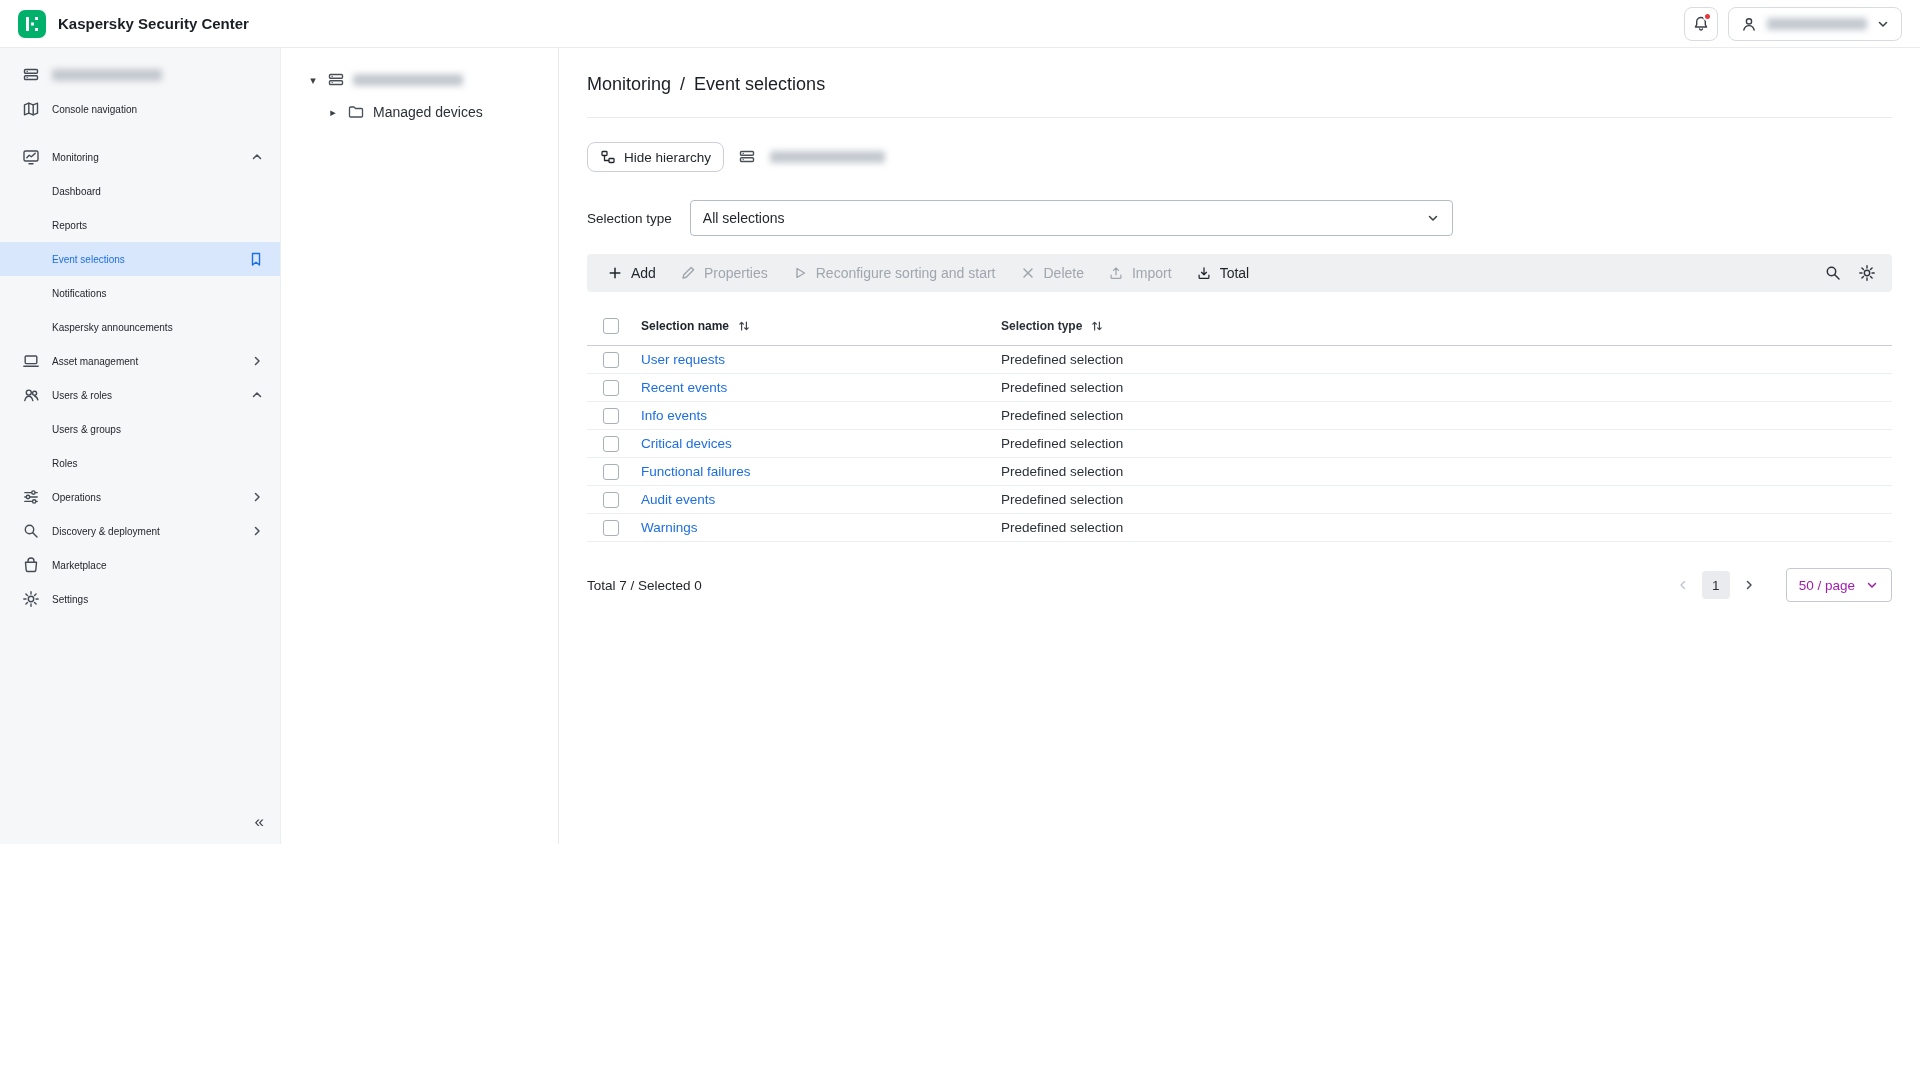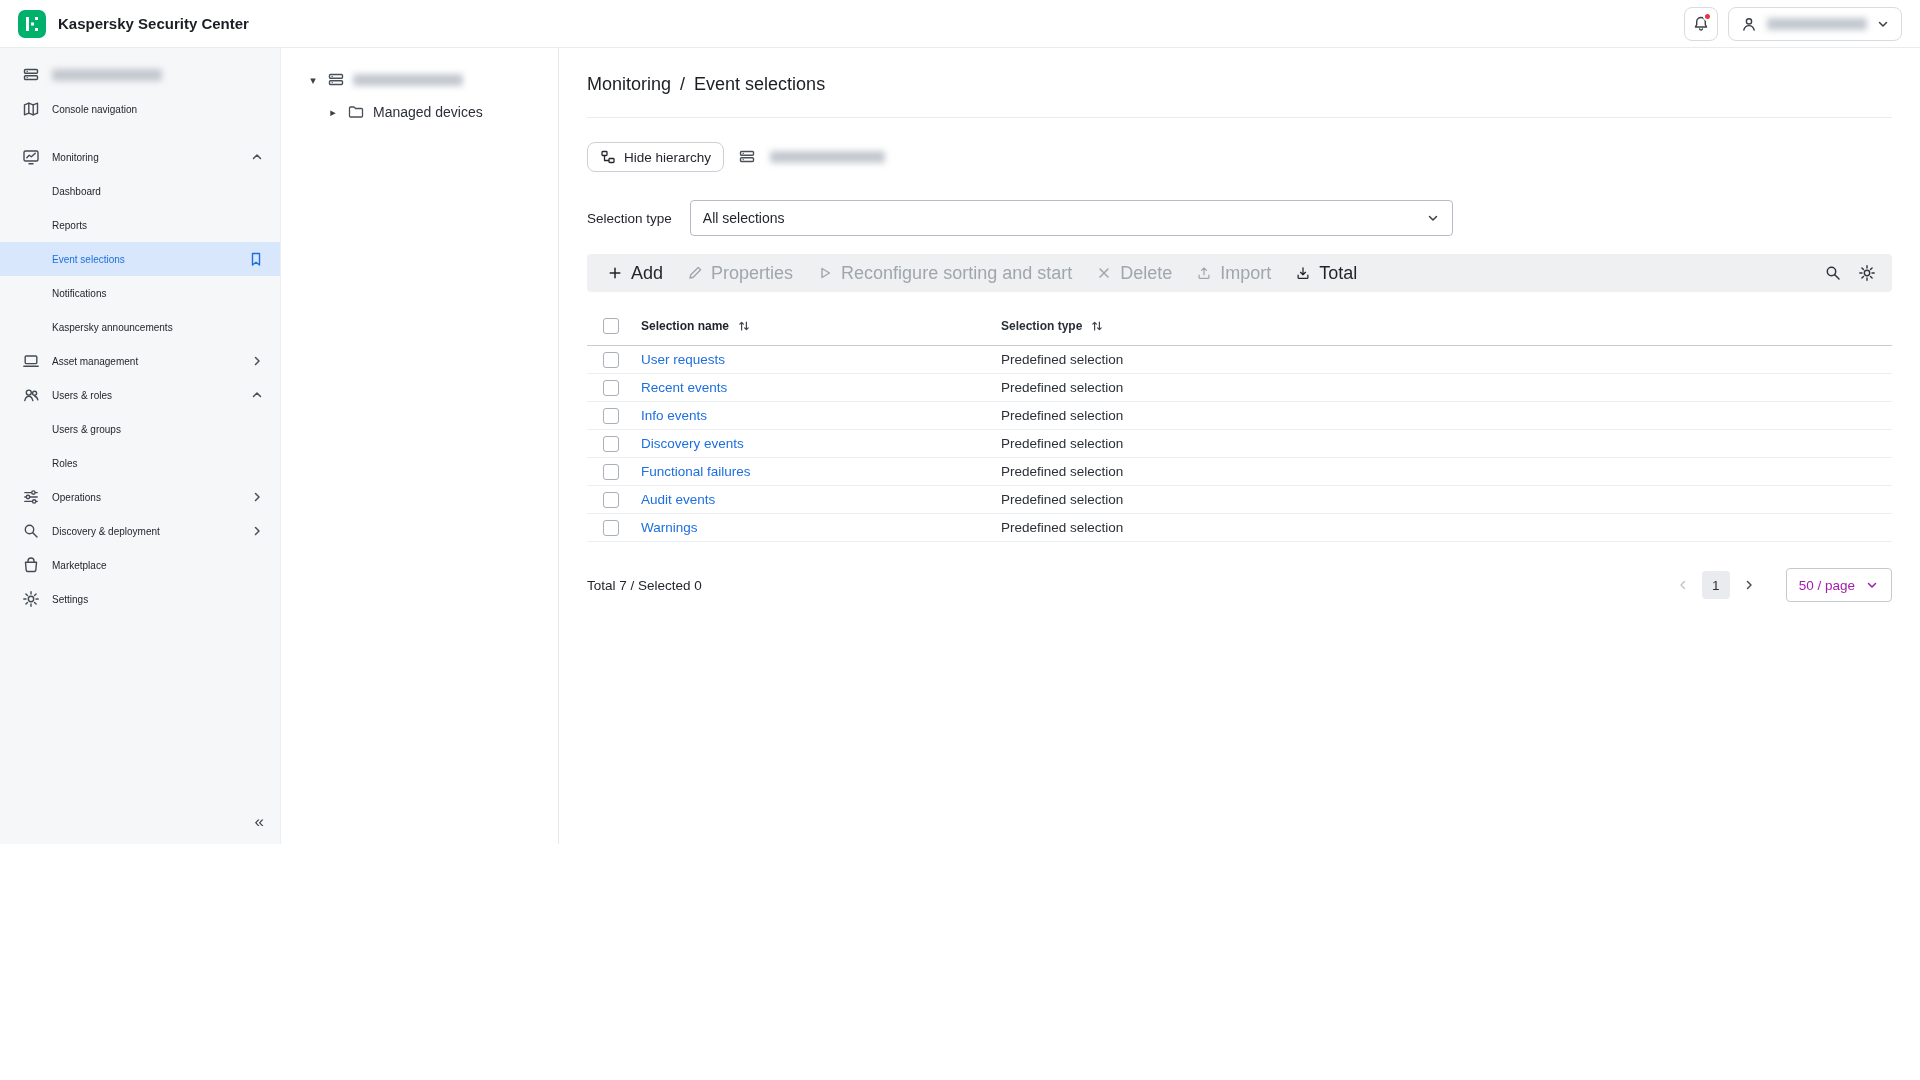--- a/index.html
+++ b/index.html
@@ -65,21 +65,21 @@
   .seltype-row { margin-top:28px; display:flex; align-items:center; gap:18px;
     font-size:13.5px; color:#23262c; }
   .select { width:763px; height:36px; border:1px solid #b6bcc5; border-radius:4px;
     background:#fff; display:flex; align-items:center; padding:0 12px; font-size:14px;
     color:#1f2329; }
   .select .chev-d { margin-left:auto; display:flex; color:#3a3f46; }
 
   
   .toolbar { margin-top:18px; height:38px; background:#eef0f2; border-radius:4px;
     display:flex; align-items:center; padding:0 8px; }
-  .tbtn { display:flex; align-items:center; gap:8px; font-size:18px; color:#1f242b;
+  .tbtn { display:flex; align-items:center; gap:8px; font-size:14px; color:#1f242b;
     padding:0 12px; height:100%; background:none; border:none; font-family:inherit; }
   .tbtn.disabled { color:#a0a6ae; }
   .bico { display:flex; align-items:center; }
   .tool-spacer { flex:1; }
   .tool-icon-btn { width:34px; height:100%; display:grid; place-items:center;
     background:none; border:none; color:#2f343c; }
 
   
   .thead { display:flex; align-items:center; height:40px; margin-top:14px;
     border-bottom:1px solid #c9cdd3; font-size:12px; font-weight:600; color:#1f242b; }
@@ -474,21 +474,21 @@
       <div class="trow" data-interactable="true">
         <span class="cb col-check" data-interactable="true"></span>
         <span class="col-name">
             <a class="link" data-interactable="true">Info events</a>
           </span>
         <span class="col-type" data-interactable="false">Predefined selection</span>
       </div>
       <div class="trow" data-interactable="true">
         <span class="cb col-check" data-interactable="true"></span>
         <span class="col-name">
-            <a class="link" data-interactable="true">Discovery events</a>
+            <a class="link" data-interactable="true">Critical devices</a>
           </span>
         <span class="col-type" data-interactable="false">Predefined selection</span>
       </div>
       <div class="trow" data-interactable="true">
         <span class="cb col-check" data-interactable="true"></span>
         <span class="col-name">
             <a class="link" data-interactable="true">Functional failures</a>
           </span>
         <span class="col-type" data-interactable="false">Predefined selection</span>
       </div>

